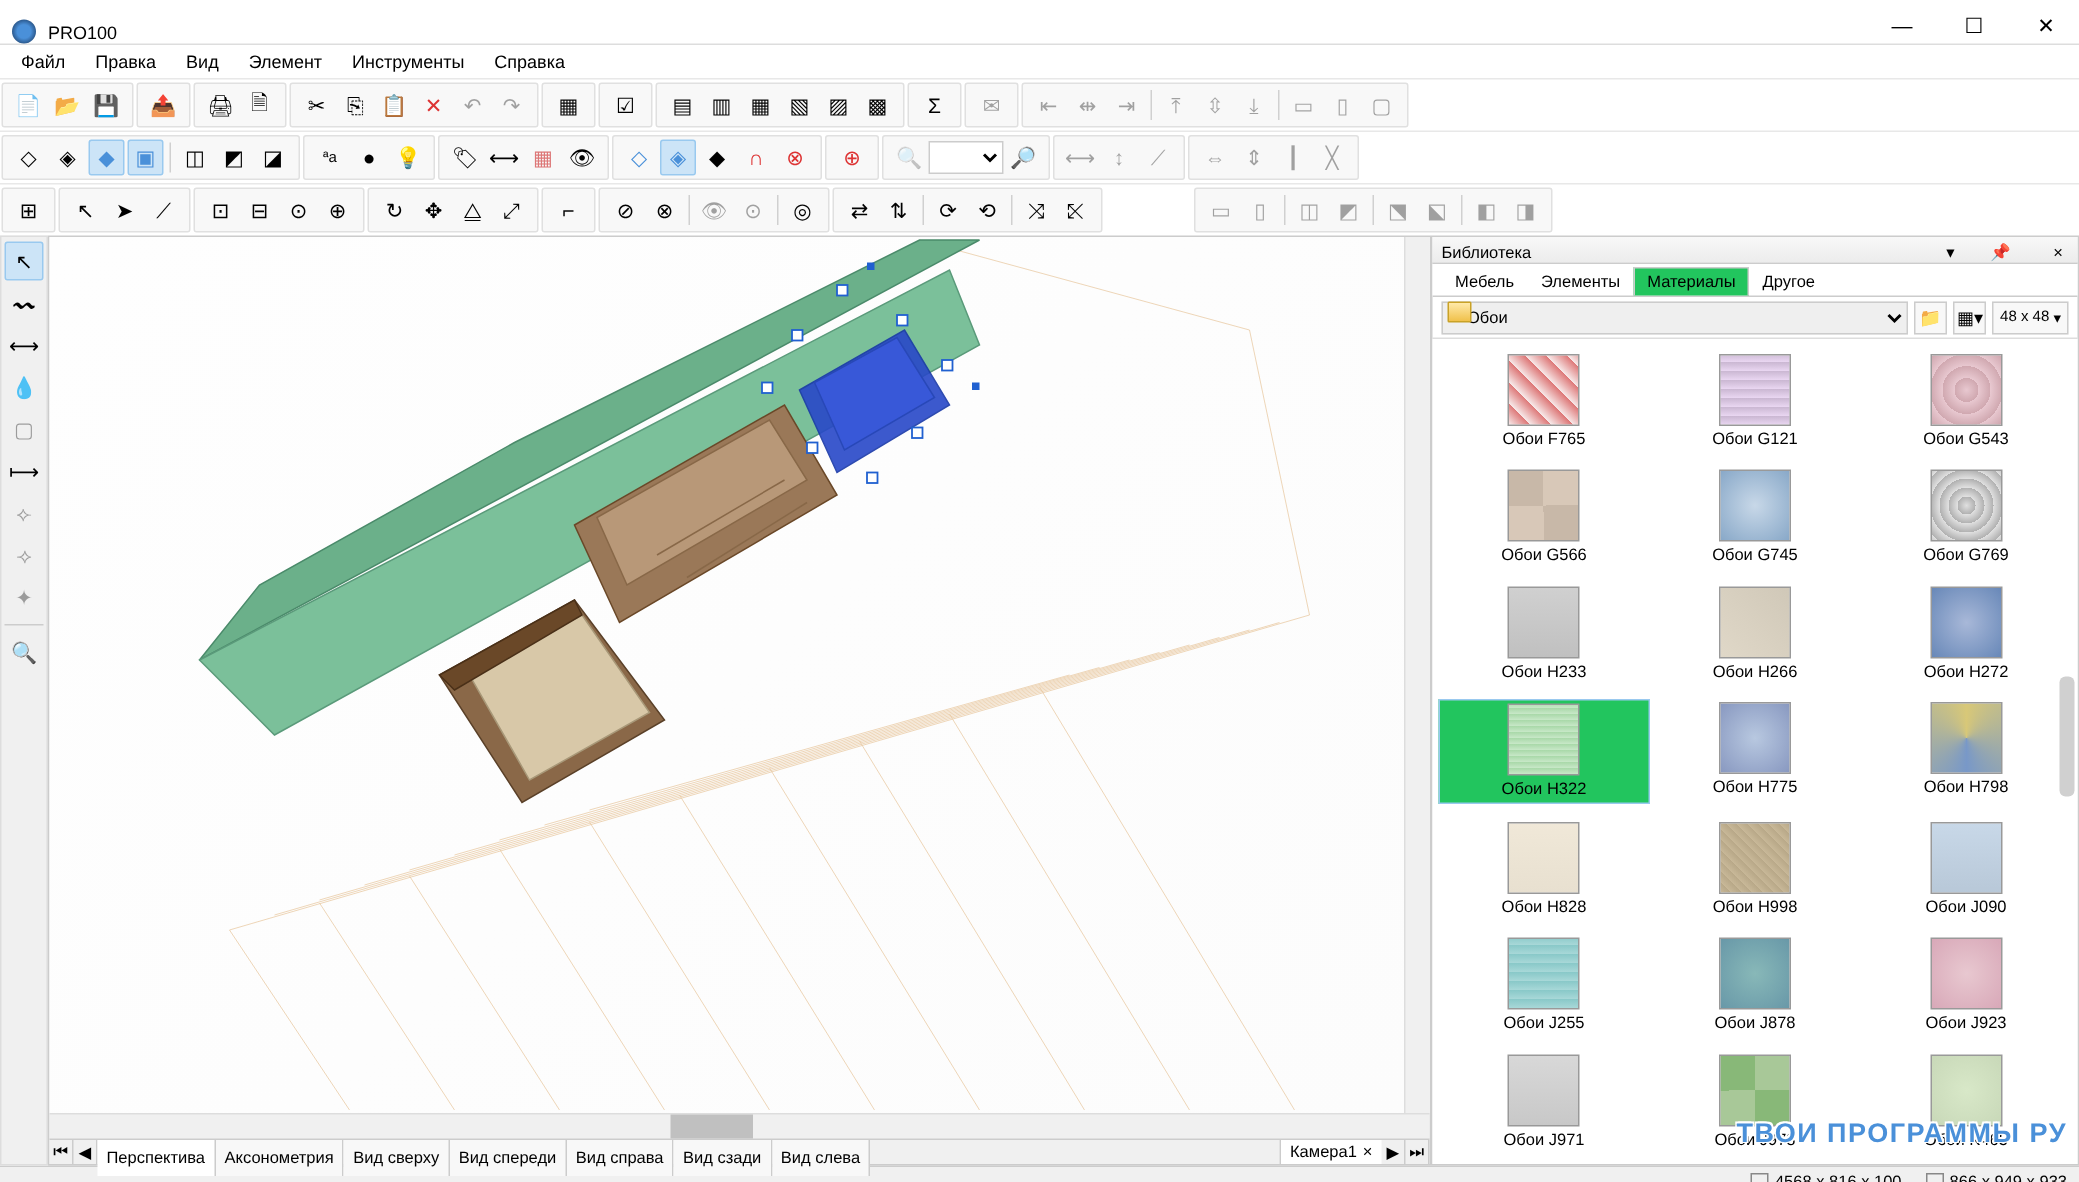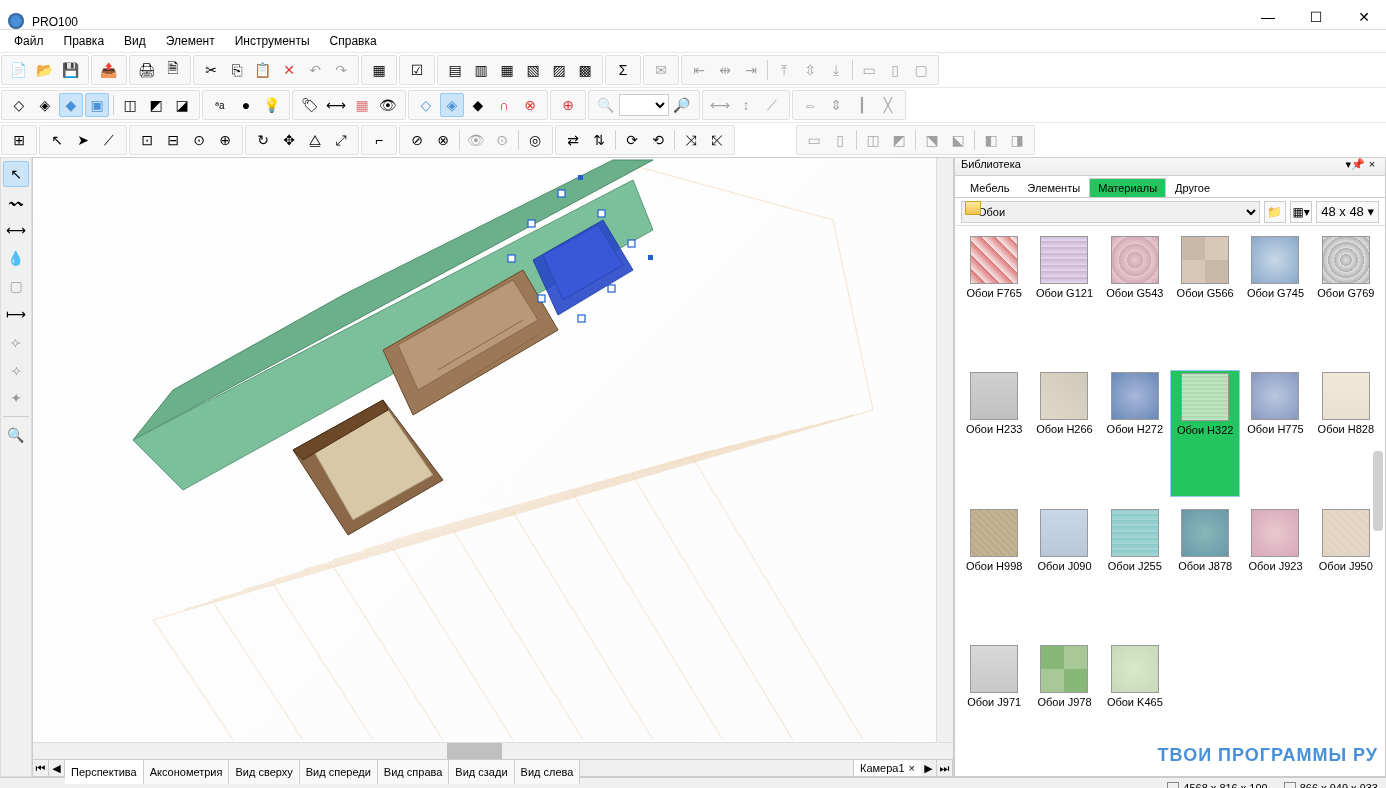--- a/index.html
+++ b/index.html
@@ -41,33 +41,33 @@
 
 .view-tabs { height: 17px; display: flex; align-items: stretch; border-top: 1px solid #ccc; background: #f0f0f0; font-size: 11px; }
 .view-tabs .nav-btn { width: 16px; display: flex; align-items: center; justify-content: center; border-right: 1px solid #ccc; cursor: pointer; }
 .view-tab { padding: 12px 6px; border-right: 1px solid #ccc; display: flex; align-items: center; cursor: pointer; background: #f8f8f8; }
 .view-tab.active { background: #fff; }
 .view-tabs .spacer { flex: 1; }
 .view-tabs .camera-tab { padding: 0 6px; border-left: 1px solid #ccc; display: flex; align-items: center; gap: 4px; cursor: pointer; background: #fff; }
 
 
 .library-panel { width: 432px; display: flex; flex-direction: column; border: 1px solid #ccc; }
-.panel-header { height: 18px; background: linear-gradient(#f8f8f8,#ececec); display: flex; align-items: flex-start; padding: 0 6px; font-size: 11px; border-bottom: 1px solid #ccc; }
+.panel-header { height: 18px; background: linear-gradient(#f8f8f8,#ececec); display: flex; align-items: flex-end; padding: 0 6px; font-size: 11px; border-bottom: 1px solid #ccc; gap: 24px; }
 .panel-header .title { flex: 1; }
 .panel-header .pin, .panel-header .close { width: 14px; text-align: center; cursor: pointer; }
 .panel-tabs { height: 22px; display: flex; align-items: end; padding: 0 6px; border-bottom: 1px solid #ccc; background: #fff; font-size: 11px; }
 .panel-tab { padding: 3px 8px; border: 1px solid transparent; cursor: pointer; border-bottom: none; }
 .panel-tab.active { background: #22c55e; border-color: #ccc; position: relative; top: 0; }
 .panel-toolbar { height: 28px; display: flex; align-items: center; padding: 3px 6px; gap: 4px; border-bottom: 1px solid #ddd; }
 .panel-toolbar select { flex: 1; height: 22px; border: 1px solid #ccc; font-size: 11px; padding: 0 4px; }
 .panel-toolbar .folder-icon { width: 16px; height: 14px; background: linear-gradient(#ffe9a8,#f0c14b); border: 1px solid #c9a227; border-radius: 1px; position: absolute; margin-left: 4px; }
 .panel-toolbar .small-btn { width: 22px; height: 22px; border: 1px solid #ccc; display: flex; align-items: center; justify-content: center; cursor: pointer; background: #f8f8f8; }
-.panel-toolbar .size-combo { height: 22px; font-size: 13px; border: 1px solid #ccc; padding: 0 4px; display: flex; align-items: center; background: #f8f8f8; cursor: pointer; }
-
-.material-grid { flex: 1; overflow-y: auto; padding: 8px 4px; display: grid; grid-template-columns: repeat(6, 1fr); gap: 10px 0; background: #fff; }
+.panel-toolbar .size-combo { height: 22px; font-size: 10px; border: 1px solid #ccc; padding: 0 4px; display: flex; align-items: center; background: #f8f8f8; cursor: pointer; }
+
+.material-grid { flex: 1; overflow-y: auto; padding: 8px 4px; display: grid; grid-template-columns: repeat(3, 1fr); gap: 10px 0; background: #fff; }
 .material-item { display: flex; flex-direction: column; align-items: center; padding: 2px; cursor: pointer; }
 .material-item.selected { border: 1px solid #99c9ef; background: #22c55e; }
 .material-thumb { width: 48px; height: 48px; border: 1px solid #999; }
 .material-label { font-size: 11px; margin-top: 3px; text-align: center; }
 
 
 .statusbar { height: 20px; display: flex; align-items: center; justify-content: flex-end; padding: 0 8px; border-top: 1px solid #ccc; background: #f0f0f0; font-size: 11px; gap: 16px; }
 .status-seg { display: flex; align-items: center; gap: 4px; }
 .status-icon { width: 12px; height: 12px; border: 1px solid #888; }
 
@@ -431,20 +431,24 @@
         </div>
         <div class="material-item selected">
           <div class="material-thumb" style="background: repeating-linear-gradient(0deg, rgb(200, 232, 200), rgb(168, 216, 168) 4px), repeating-linear-gradient(90deg, rgb(200, 232, 200), rgb(168, 216, 168) 4px);"></div>
           <div class="material-label">Обои H322</div>
         </div>
         <div class="material-item">
           <div class="material-thumb" style="background: radial-gradient(circle, rgb(184, 200, 224), rgb(136, 152, 192));"></div>
           <div class="material-label">Обои H775</div>
         </div>
         <div class="material-item">
+          <div class="material-thumb" style="background: conic-gradient(rgb(216, 200, 120), rgb(120, 152, 200), rgb(216, 200, 120));"></div>
+          <div class="material-label">Обои H798</div>
+        </div>
+        <div class="material-item">
           <div class="material-thumb" style="background: linear-gradient(rgb(240, 232, 216), rgb(232, 224, 208));"></div>
           <div class="material-label">Обои H828</div>
         </div>
         <div class="material-item">
           <div class="material-thumb" style="background: repeating-linear-gradient(45deg, rgb(200, 184, 152), rgb(184, 168, 136) 5px);"></div>
           <div class="material-label">Обои H998</div>
         </div>
         <div class="material-item">
           <div class="material-thumb" style="background: linear-gradient(rgb(200, 216, 232), rgb(184, 200, 216));"></div>
           <div class="material-label">Обои J090</div>
@@ -453,24 +457,20 @@
           <div class="material-thumb" style="background: repeating-linear-gradient(0deg, rgb(168, 216, 216), rgb(136, 200, 200) 6px);"></div>
           <div class="material-label">Обои J255</div>
         </div>
         <div class="material-item">
           <div class="material-thumb" style="background: radial-gradient(circle, rgb(136, 184, 184), rgb(104, 152, 168));"></div>
           <div class="material-label">Обои J878</div>
         </div>
         <div class="material-item">
           <div class="material-thumb" style="background: radial-gradient(circle, rgb(232, 200, 208), rgb(216, 168, 184));"></div>
           <div class="material-label">Обои J923</div>
-        </div>
-        <div class="material-item">
-          <div class="material-thumb" style="background: repeating-linear-gradient(45deg, rgb(232, 216, 200), rgb(224, 208, 192) 6px);"></div>
-          <div class="material-label">Обои J950</div>
         </div>
         <div class="material-item">
           <div class="material-thumb" style="background: linear-gradient(rgb(216, 216, 216), rgb(200, 200, 200));"></div>
           <div class="material-label">Обои J971</div>
         </div>
         <div class="material-item">
           <div class="material-thumb" style="background: repeating-conic-gradient(rgb(168, 200, 152) 0deg, rgb(168, 200, 152) 25%, rgb(136, 184, 120) 0deg, rgb(136, 184, 120) 50%);"></div>
           <div class="material-label">Обои J978</div>
         </div>
         <div class="material-item">

